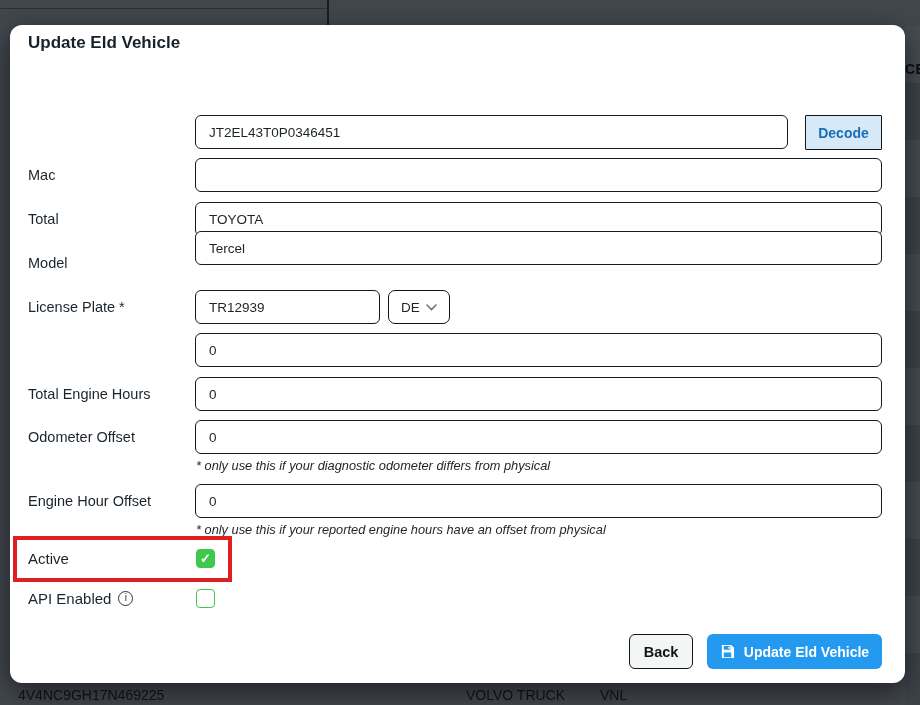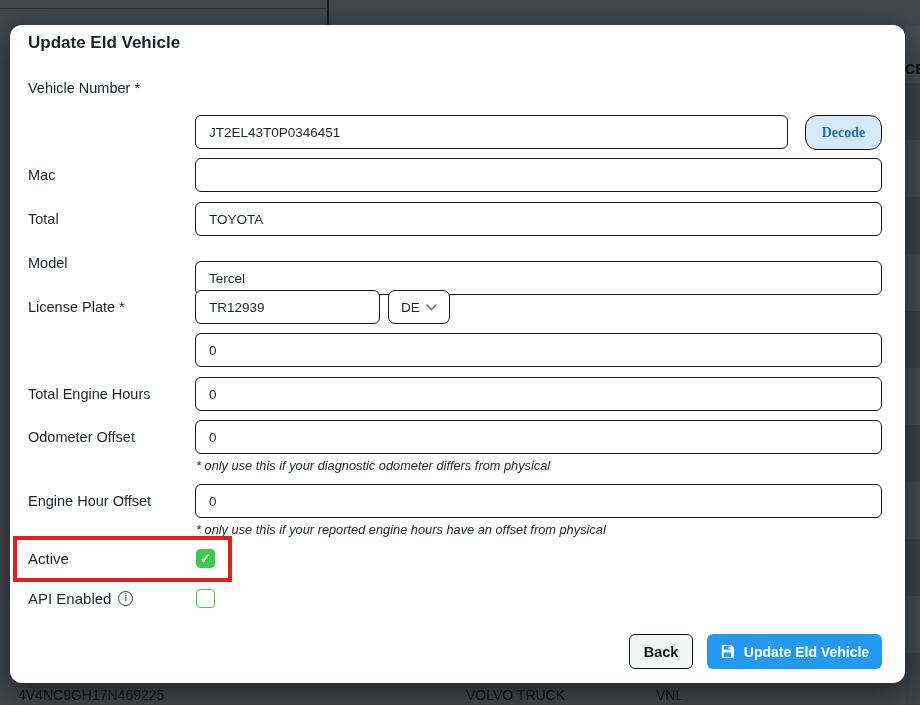--- a/index.html
+++ b/index.html
@@ -16,21 +16,21 @@
     position:absolute; right:0; top:26px; width:15px; height:679px;
     background:repeating-linear-gradient(180deg,#474c53 0 57px,#3e434a 57px 114px);
   }
   .bg-header-partial {
     position:absolute; left:905px; top:61px; width:30px;
     font-size:14px; font-weight:700; color:#0d1013; letter-spacing:.5px;
   }
   .bg-footer-text { position:absolute; top:687px; font-size:14px; color:#101417; white-space:nowrap; }
   .bg-footer-vin   { left:18px; }
   .bg-footer-make  { left:466px; }
-  .bg-footer-model { left:656px; }
+  .bg-footer-model { left:600px; }
 
   
   .modal {
     position:absolute; left:10px; top:25px; width:895px; height:658px;
     background:#ffffff; border-radius:12px;
     box-shadow:0 8px 28px rgba(0,0,0,.55);
     z-index:2;
   }
   .modal-title {
     position:absolute; left:18px; top:8px;
@@ -46,23 +46,23 @@
     padding:0 13px; font-size:13.5px; color:#1c2429;
     font-family:"Liberation Sans", sans-serif;
     background:#fff; outline:none;
   }
   .w-full { width:687px; }
   .f-note {
     position:absolute; left:186px; font-size:12.8px; font-style:italic; color:#20272d; white-space:nowrap;
   }
   .decode-btn {
     position:absolute; left:795px; width:77px; height:35px;
-    background:#d6e9f8; border:1.5px solid #10151a; border-radius:12px;
+    background:#d6e9f8; border:1.5px solid #10151a; border-radius:1px;
     font-size:14px; font-weight:700; color:#1a70b8;
-    font-family:Liberation Serif, serif; cursor:pointer;
+    font-family:Liberation Sans, sans-serif; cursor:pointer;
   }
   .state-select {
     position:absolute; left:378px; width:62px; height:34px;
     border:1.5px solid #10151a; border-radius:7px; background:#fff;
     display:flex; align-items:center; justify-content:center; gap:6px;
     font-size:13.5px; color:#1c2429; cursor:pointer;
   }
   .checkbox {
     position:absolute; left:186px; width:19px; height:19px;
     border:1.6px solid #43c74f; border-radius:4px; background:#fff; cursor:pointer;
@@ -111,33 +111,32 @@
 <div class="bg-hline"></div>
 <div class="bg-right-strip"></div>
 <div class="bg-header-partial">CEL</div>
 <div class="bg-footer-text bg-footer-vin">4V4NC9GH17N469225</div>
 <div class="bg-footer-text bg-footer-make">VOLVO TRUCK</div>
 <div class="bg-footer-text bg-footer-model">VNL</div>
 
 <div class="modal">
   <div class="modal-title">Update Eld Vehicle</div>
 
-  <div class="f-label" style="top:46px">Vehicle Number *</div>
 
   <input class="f-input" style="top: 90px; width: 593px;" value="JT2EL43T0P0346451">
   <button class="decode-btn" style="top:90px">Decode</button>
 
   <div class="f-label" style="top:133px">Mac</div>
   <input class="f-input w-full" style="top: 133px;" value="">
 
   <div class="f-label" style="top:177px">Total</div>
   <input class="f-input w-full" style="top: 177px;" value="TOYOTA">
 
   <div class="f-label" style="top:221px">Model</div>
-  <input class="f-input w-full" style="top: 236px;" value="Tercel">
+  <input class="f-input w-full" style="top: 206px;" value="Tercel">
 
   <div class="f-label" style="top:265px">License Plate *</div>
   <input class="f-input" style="top: 265px; width: 185px;" value="TR12939">
   <div class="state-select" style="top:265px">
     <span>DE</span>
     <svg class="chevron" width="11" height="7" viewBox="0 0 11 7">
         <path d="M1 1l4.5 4.5L10 1" fill="none" stroke="currentColor" stroke-width="1.6" stroke-linecap="round"></path>
       </svg>
   </div>
 

